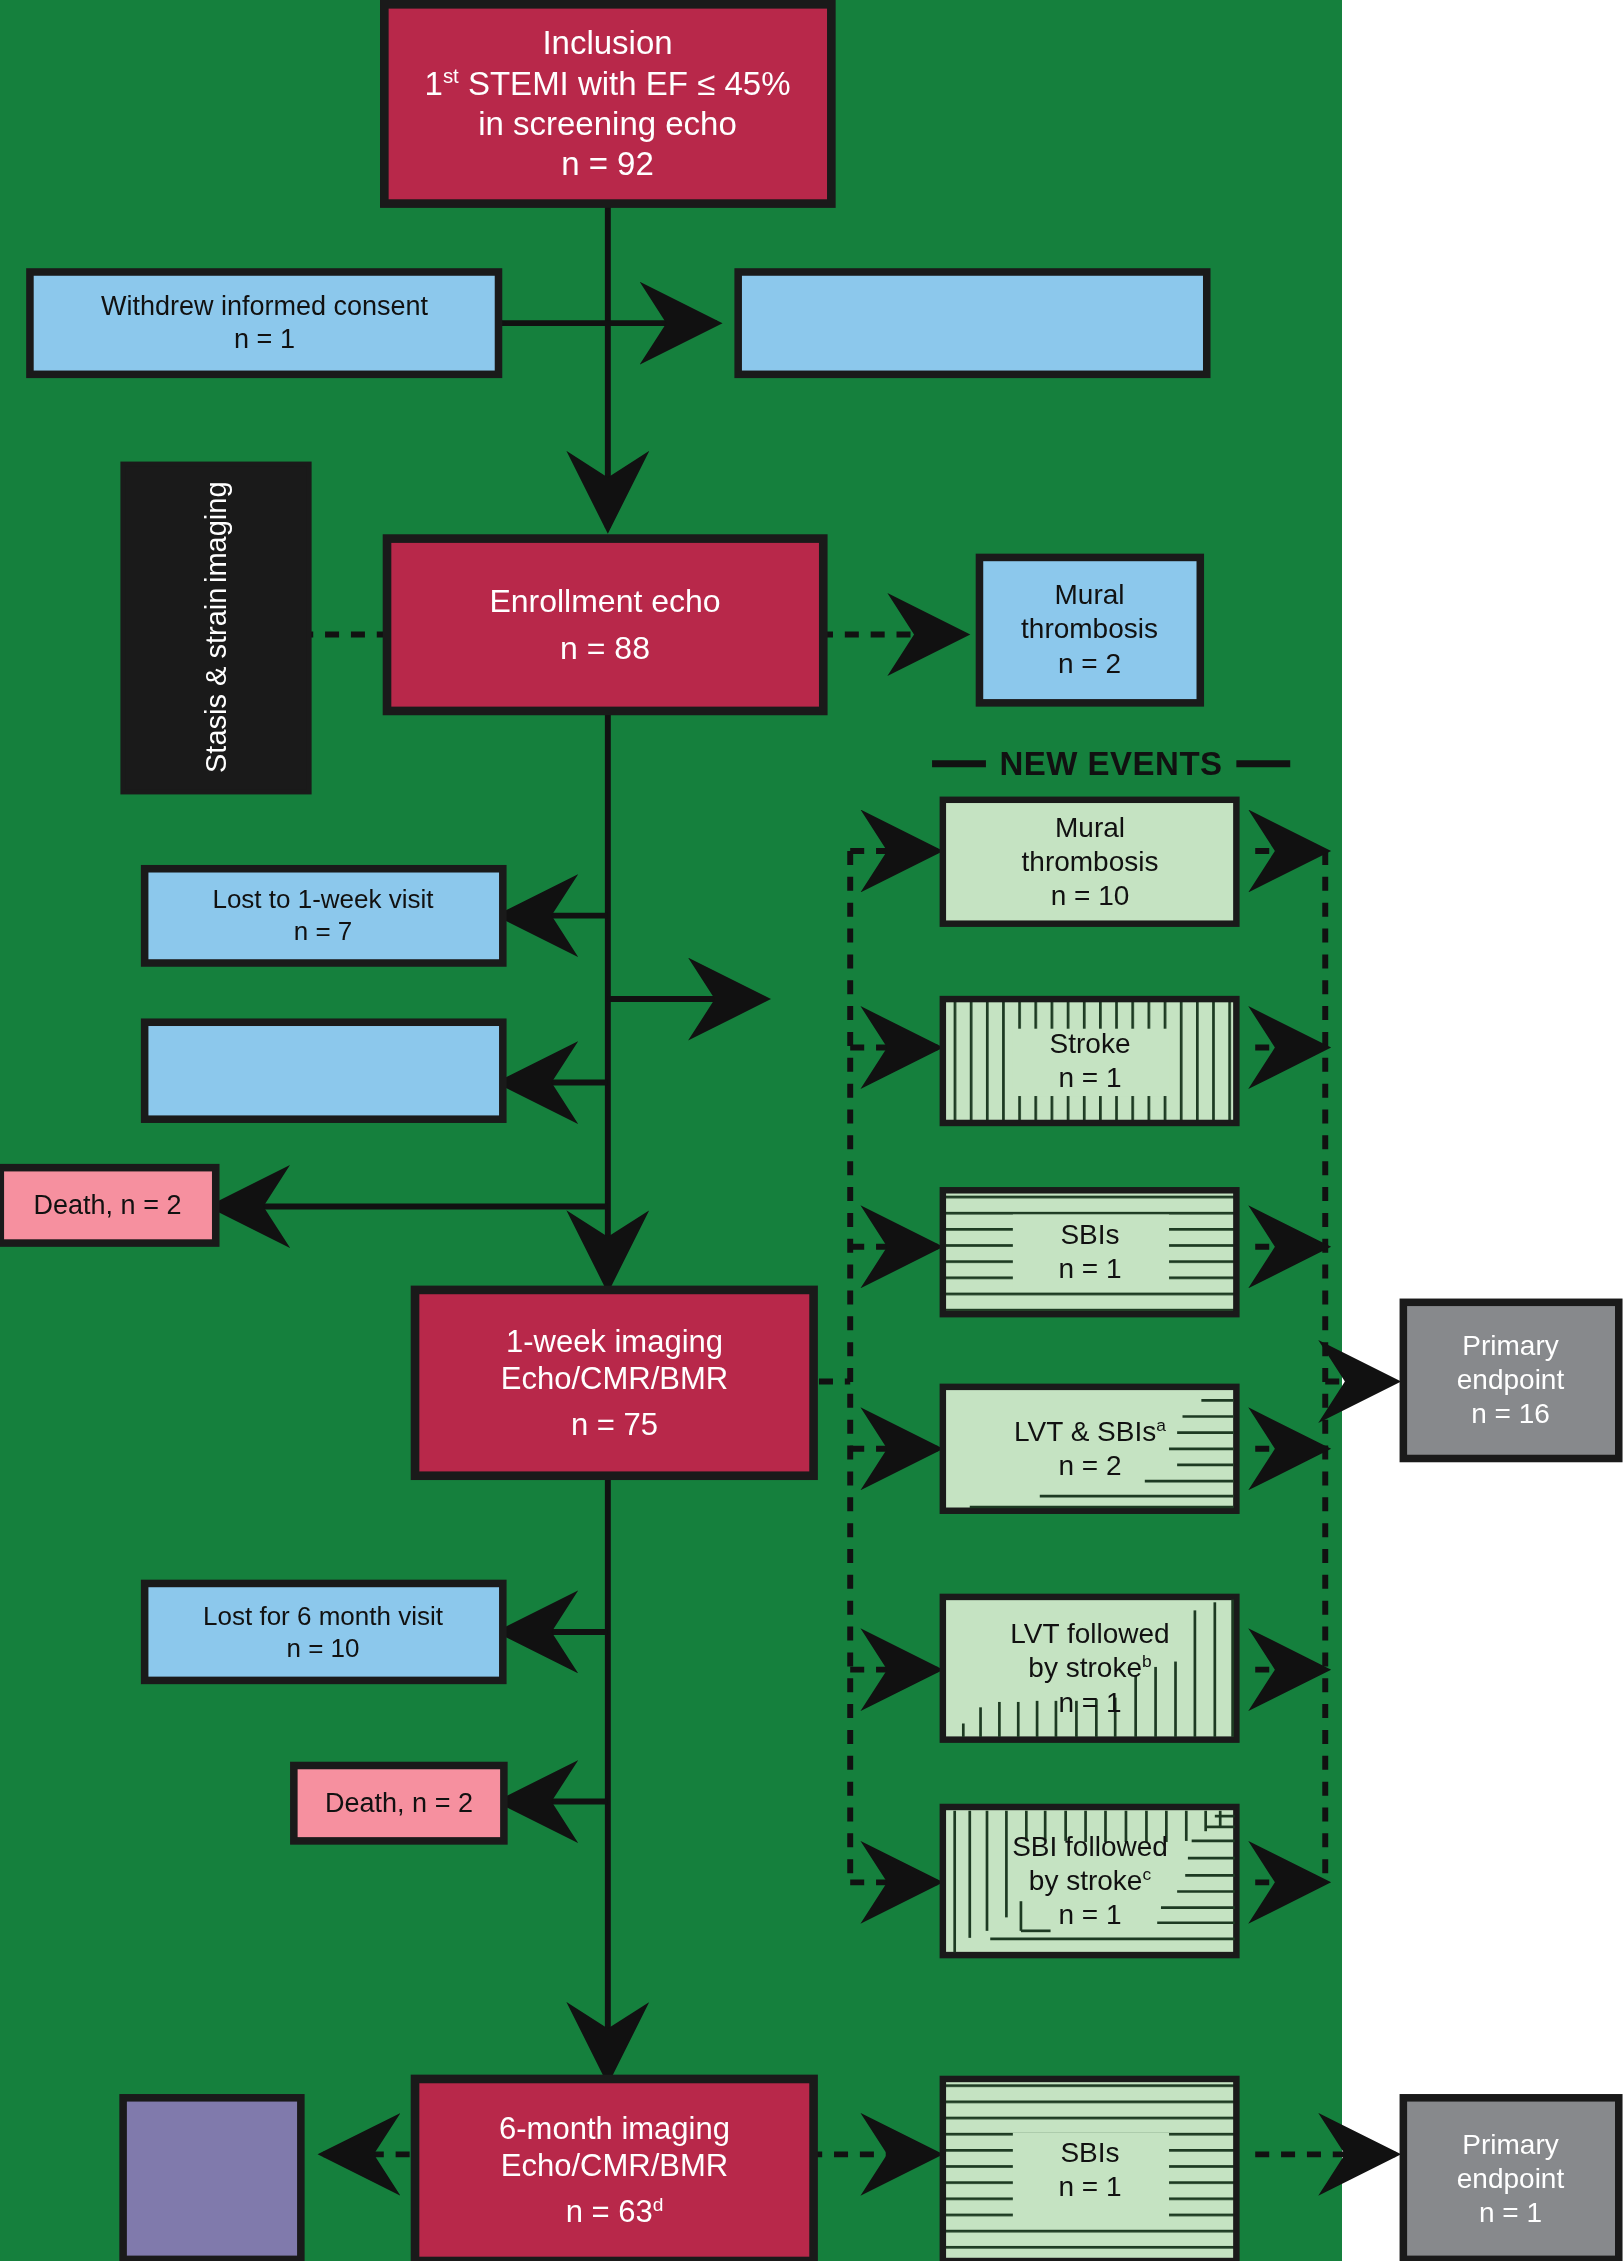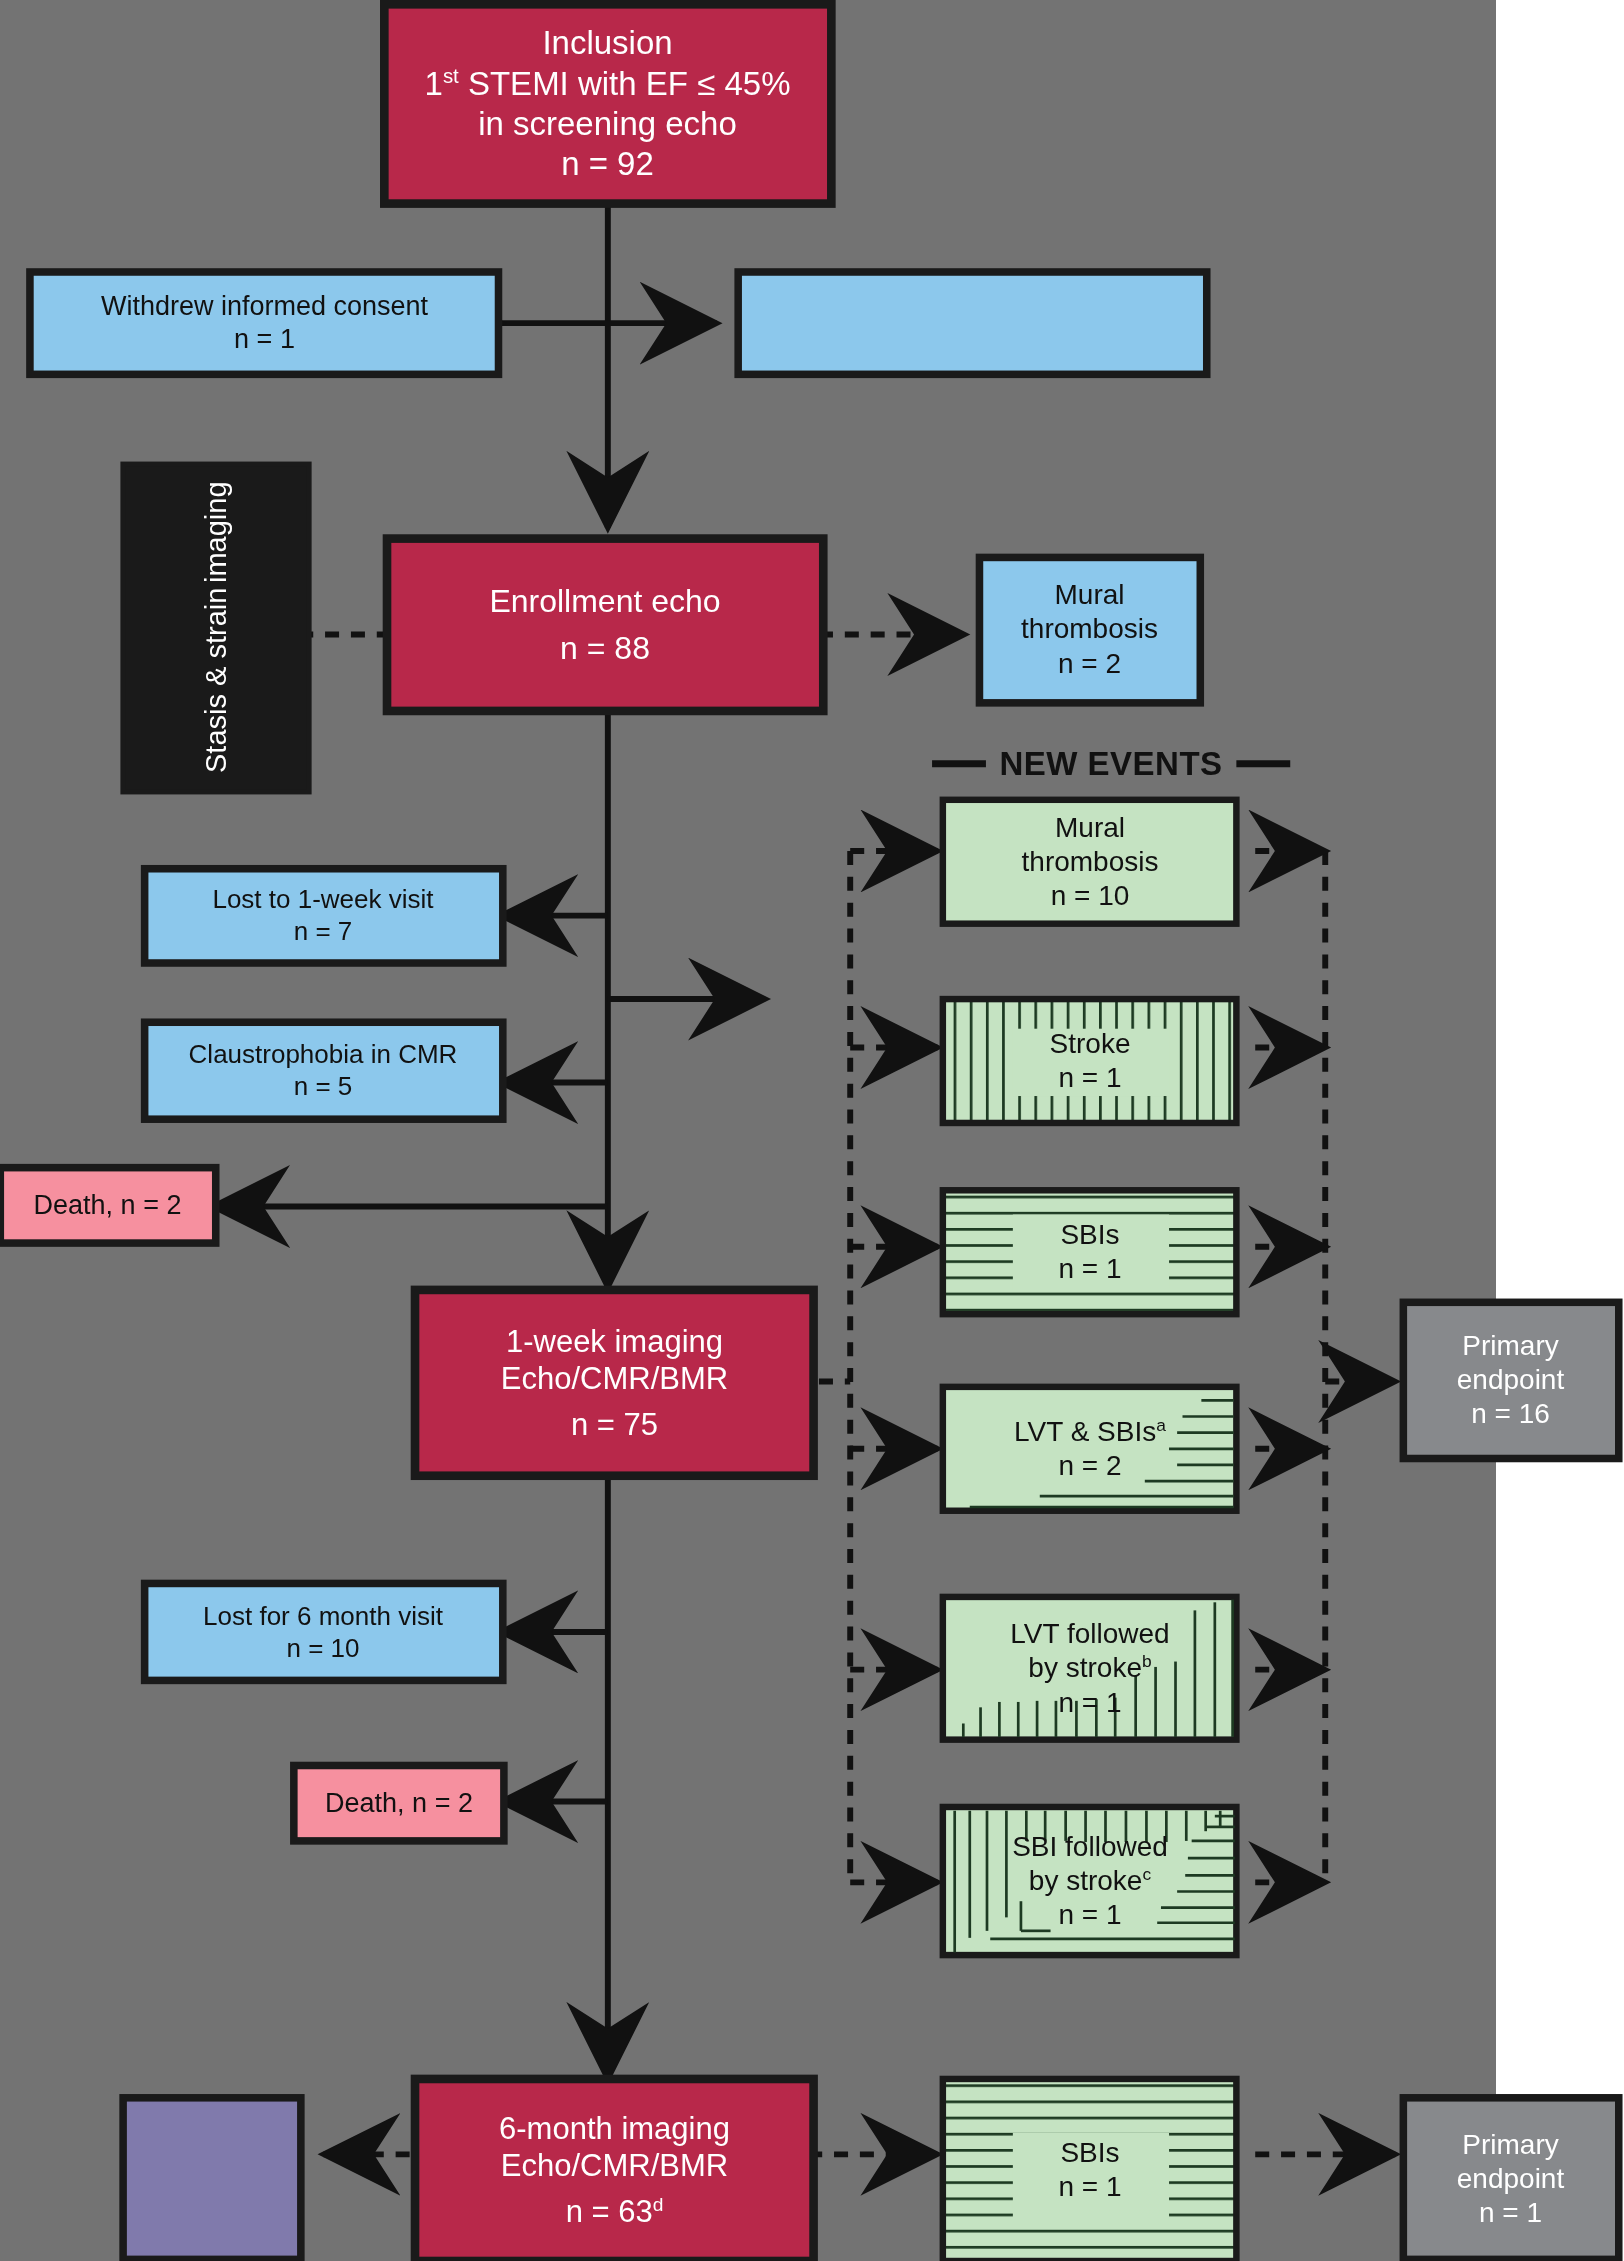--- a/index.html
+++ b/index.html
@@ -1,16 +1,16 @@
 <!DOCTYPE html>
 <html style="font-size:8.6px"><head>
 <meta charset="utf-8">
 <style>
   html,body{margin:0;padding:0;background:#ffffff;}
-  #stage{position:relative;width:1496px;height:2261px;background:#737373;
+  #stage{position:relative;width:1342px;height:2261px;background:#15803d;
          font-family:"Liberation Sans", sans-serif;}
   svg#flow{position:absolute;left:0;top:0;width:1625px;height:2261px;}
   .bx-label{
     position:absolute;display:flex;flex-direction:column;
     align-items:center;justify-content:center;
     text-align:center;line-height:1.22;pointer-events:none;
   }
   .bx-label div{white-space:nowrap;}
   .white{color:#ffffff;}
   .black{color:#111111;}
@@ -248,24 +248,20 @@
     <div>n = 2</div>
   </div>
 
   <div class="newev" style="left:932px;top:743px;width:358px;height:42px;font-size:33px;">NEW EVENTS</div>
 
   <div class="bx-label black" style="left:144px;top:869px;width:358px;height:94px;font-size:26px;">
     <div>Lost to 1-week visit</div>
     <div>n = 7</div>
   </div>
 
-  <div class="bx-label black" style="left:144px;top:1022px;width:358px;height:97px;font-size:26px;">
-    <div>Claustrophobia in CMR</div>
-    <div>n = 5</div>
-  </div>
 
   <div class="bx-label black" style="left:0px;top:1168px;width:215px;height:75px;font-size:27px;">
     <div>Death, n = 2</div>
   </div>
 
   <div class="bx-label white" style="left:415px;top:1290px;width:399px;height:186px;font-size:31px;">
     <div>1-week imaging</div>
     <div>Echo/CMR/BMR</div>
     <div style="height:7.5px;"></div>
     <div>n = 75</div>

